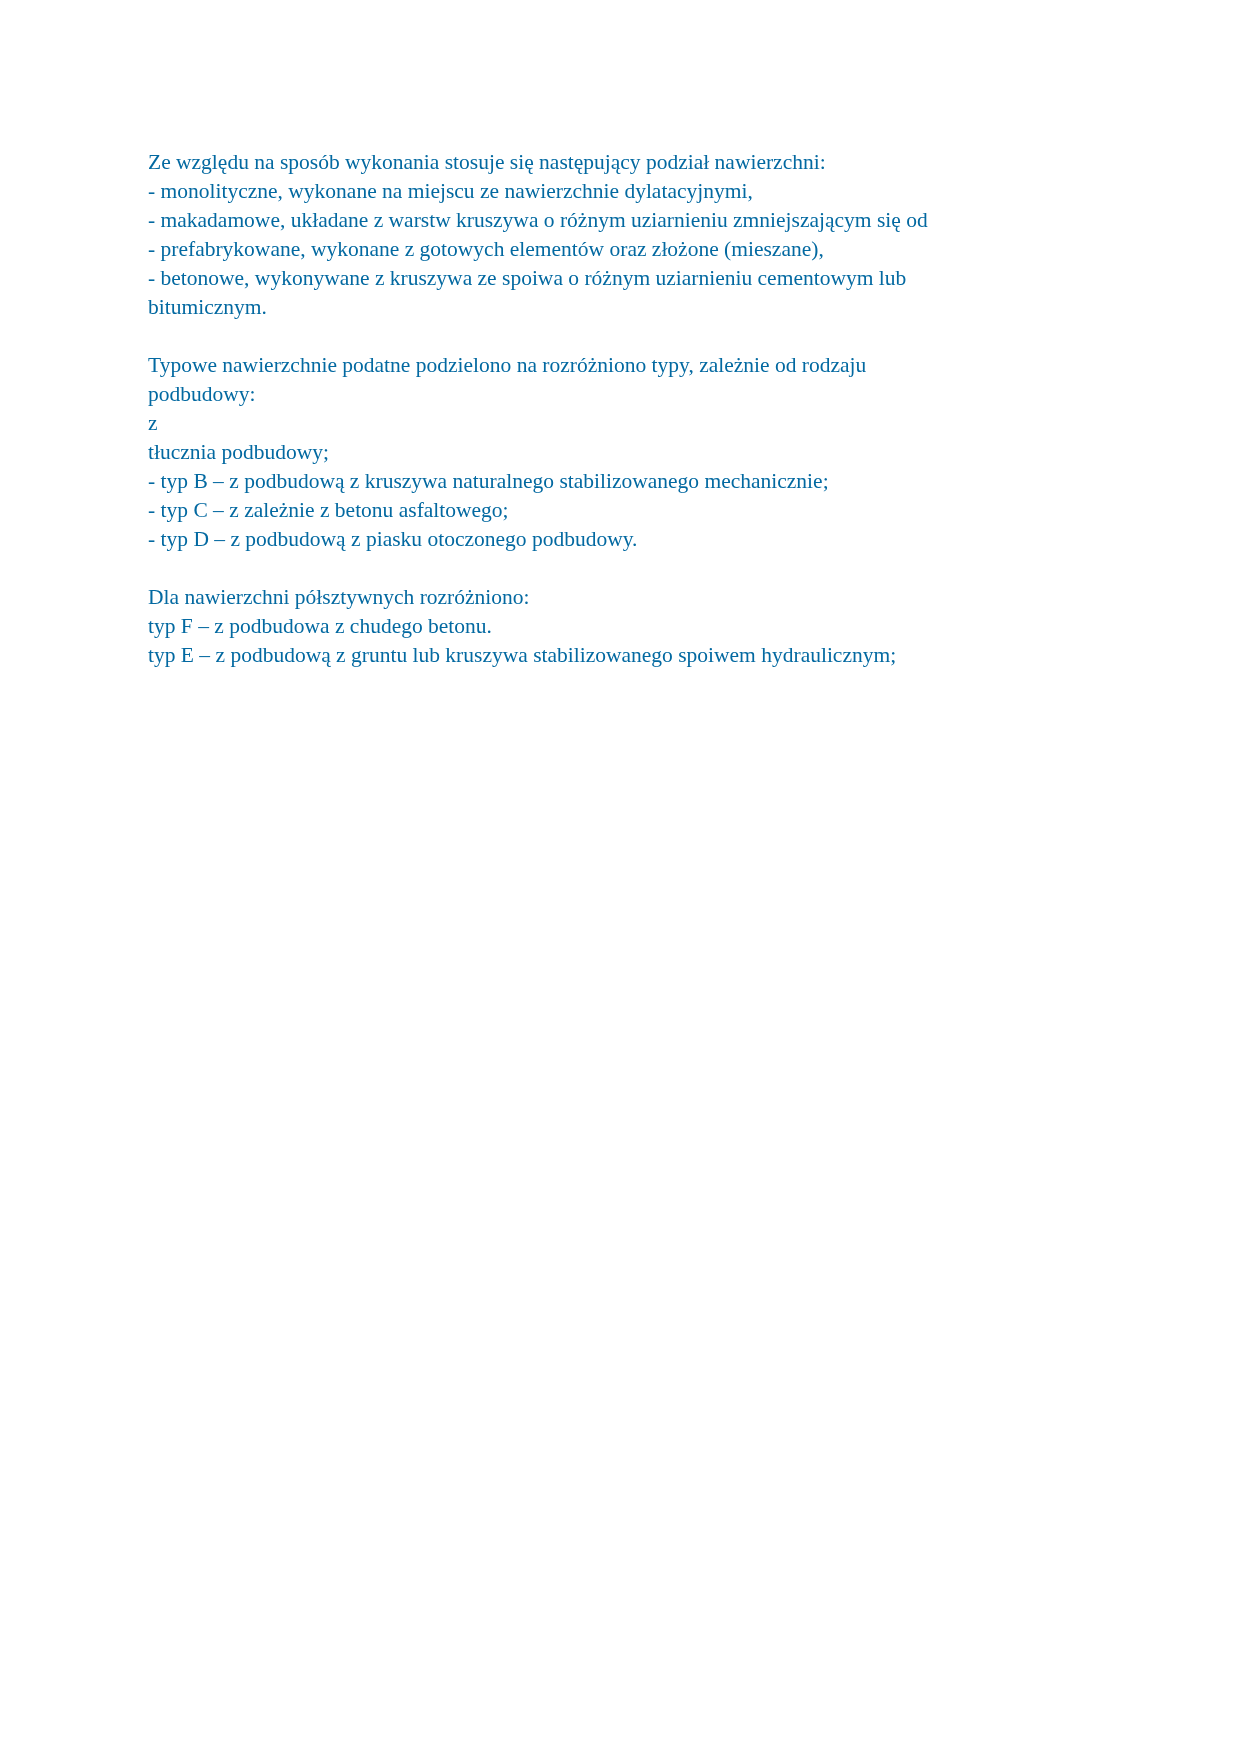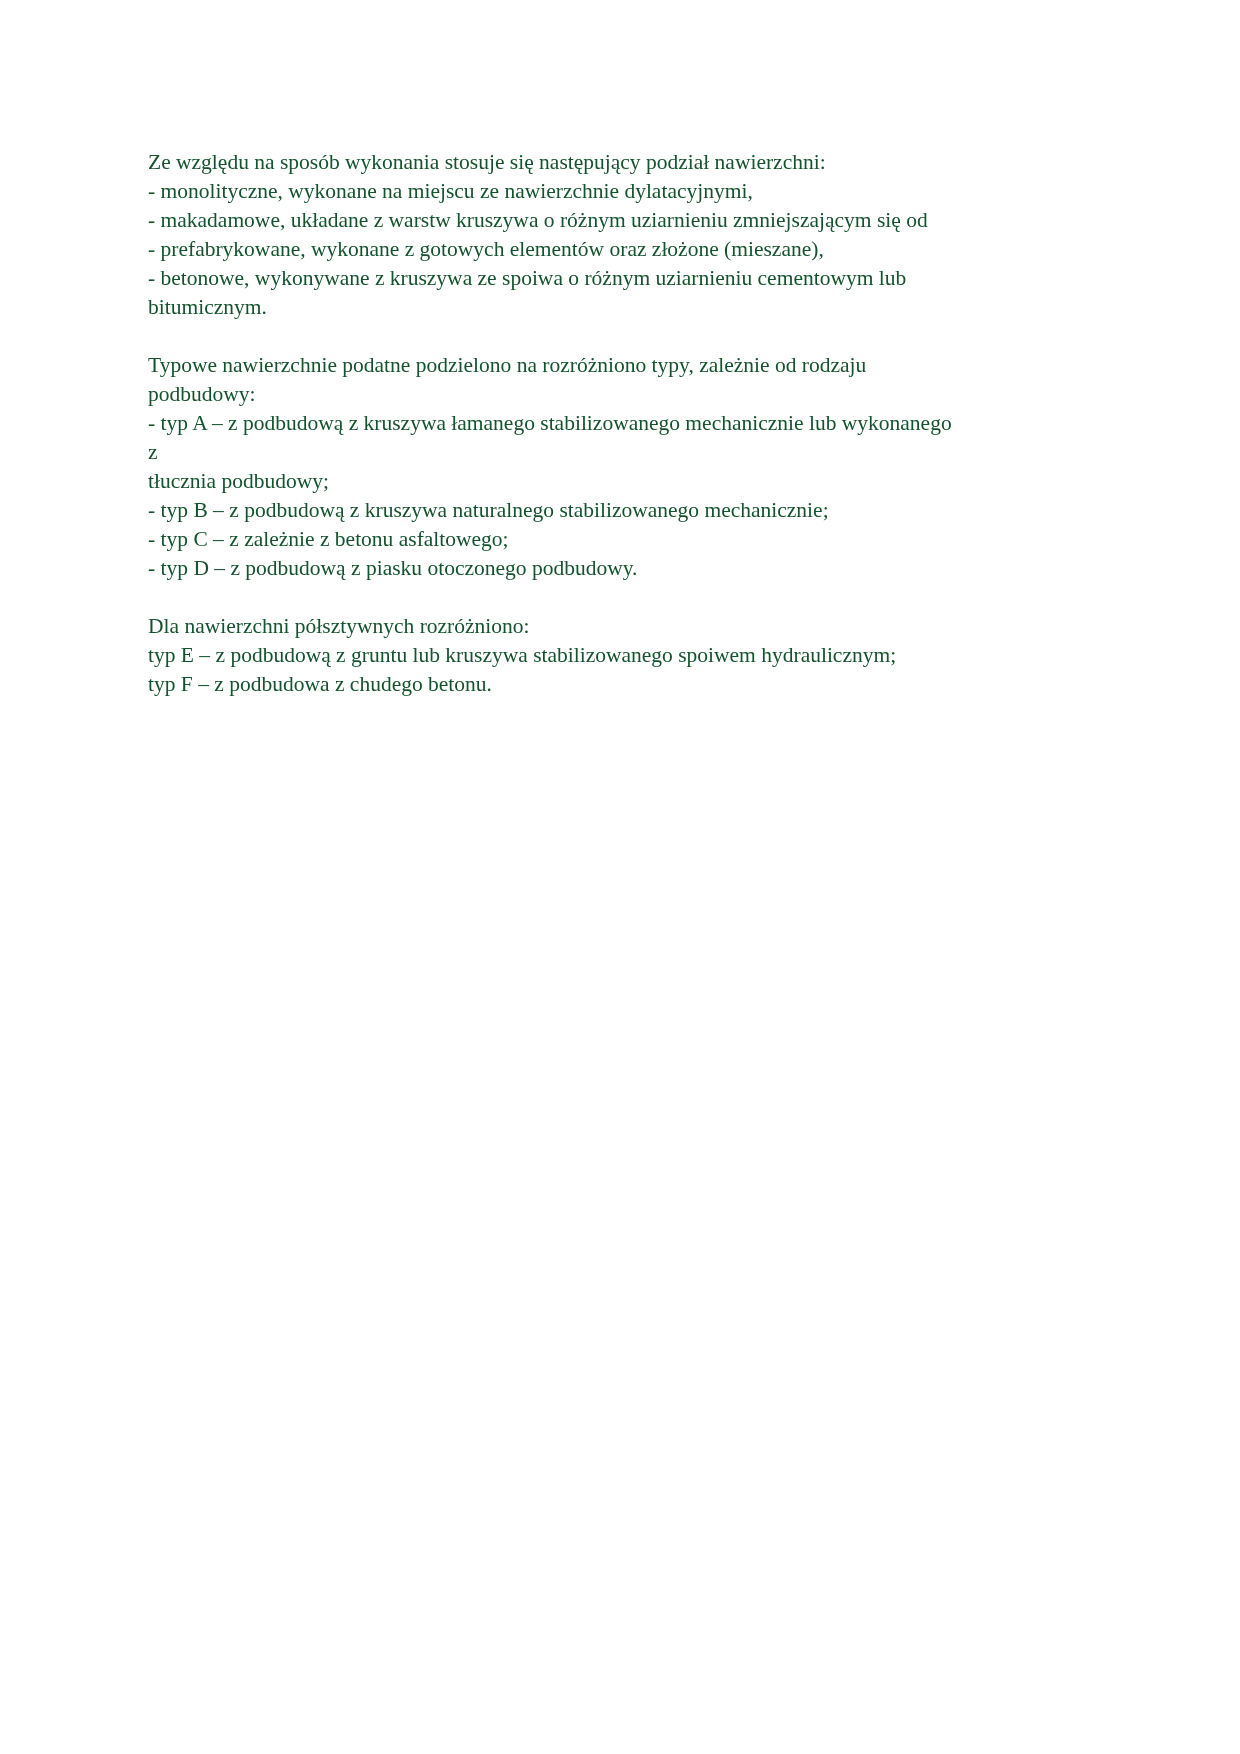--- a/index.html
+++ b/index.html
@@ -22,21 +22,21 @@
       background: #ffffff;
     }
     .content {
       position: absolute;
       left: 148px;
       top: 148px;
       width: 950px;
       font-family: "Liberation Serif", "DejaVu Serif", serif;
       font-size: 21.5px;
       line-height: 29px;
-      color: #14532d;
+      color: #0369a1;
     }
     .para {
       margin: 0;
     }
     .line {
       display: block;
       white-space: nowrap;
     }
     .gap {
       display: block;
@@ -56,30 +56,29 @@
       <span class="line">- prefabrykowane, wykonane z  gotowych elementów oraz złożone (mieszane),</span>
       <span class="line">- betonowe, wykonywane z kruszywa ze spoiwa o różnym uziarnieniu cementowym lub</span>
       <span class="line">bitumicznym.</span>
     </div>
 
     <span class="gap"></span>
 
     <div class="para">
       <span class="line">Typowe nawierzchnie podatne podzielono na rozróżniono typy,  zależnie od rodzaju</span>
       <span class="line">podbudowy:</span>
-      <span class="line">- typ A – z podbudową z kruszywa łamanego stabilizowanego mechanicznie lub wykonanego</span>
       <span class="line">z</span>
       <span class="line">tłucznia podbudowy;</span>
       <span class="line">- typ B – z podbudową z kruszywa naturalnego stabilizowanego mechanicznie;</span>
       <span class="line">- typ C – z zależnie z betonu asfaltowego;</span>
       <span class="line">- typ D – z podbudową z piasku otoczonego podbudowy.</span>
     </div>
 
     <span class="gap"></span>
 
     <div class="para">
       <span class="line">Dla nawierzchni półsztywnych rozróżniono:</span>
+      <span class="line">typ F – z podbudowa z chudego betonu.</span>
       <span class="line">typ E – z podbudową z gruntu lub kruszywa stabilizowanego spoiwem hydraulicznym;</span>
-      <span class="line">typ F – z podbudowa z chudego betonu.</span>
     </div>
 
   </div>
 </div>
 
 </body></html>

